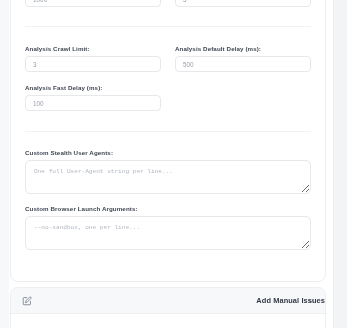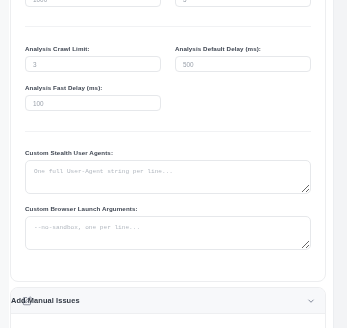--- a/index.html
+++ b/index.html
@@ -161,21 +161,21 @@
     flex: 0 0 11px;
     display: flex;
     align-items: center;
     justify-content: center;
     color: #6b7280;
   }
   .accordion-title {
     position: absolute;
     left: 0;
     right: 0;
-    text-align: left;
+    text-align: right;
     font-size: 7.4px;
     font-weight: 700;
     color: #333a45;
     letter-spacing: 0.1px;
     pointer-events: none;
   }
   .accordion-chevron {
     margin-left: auto;
     width: 9px;
     height: 9px;

